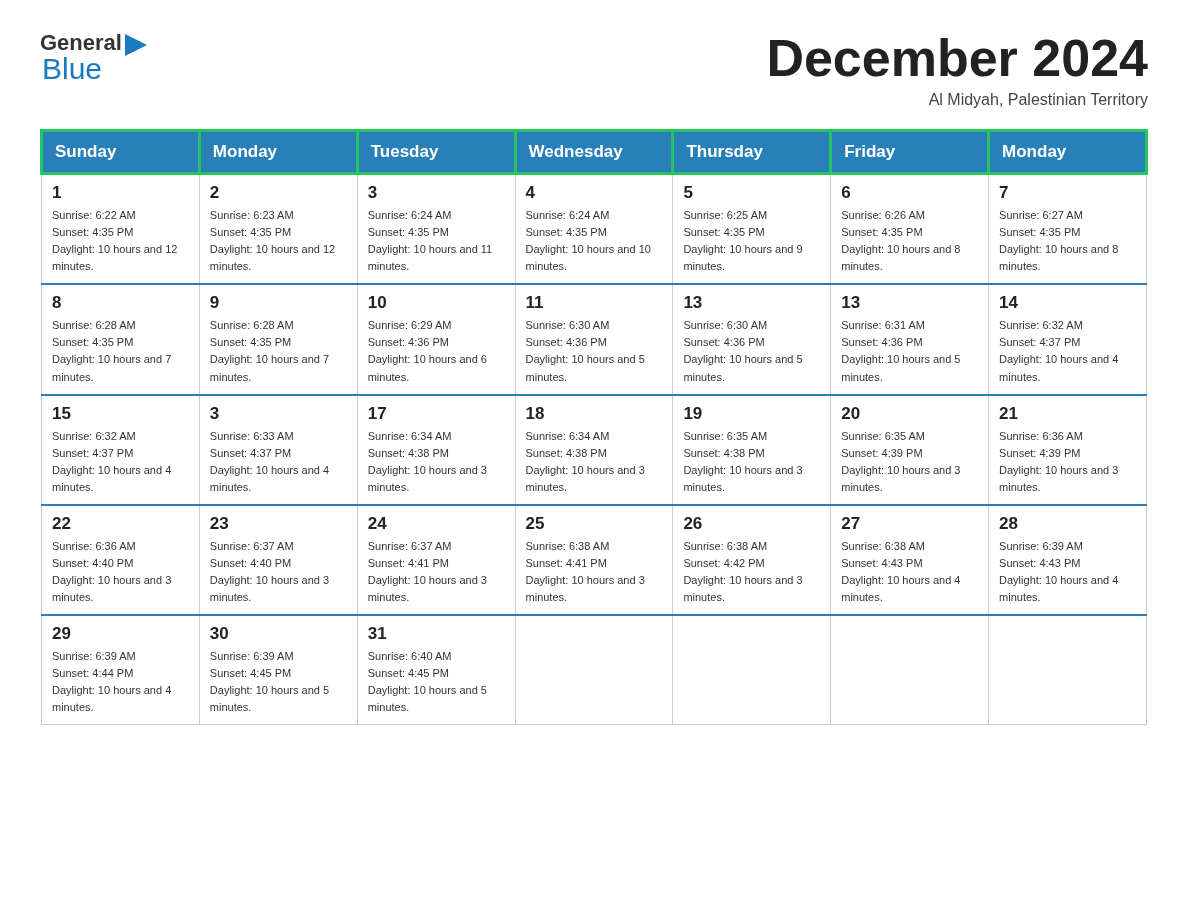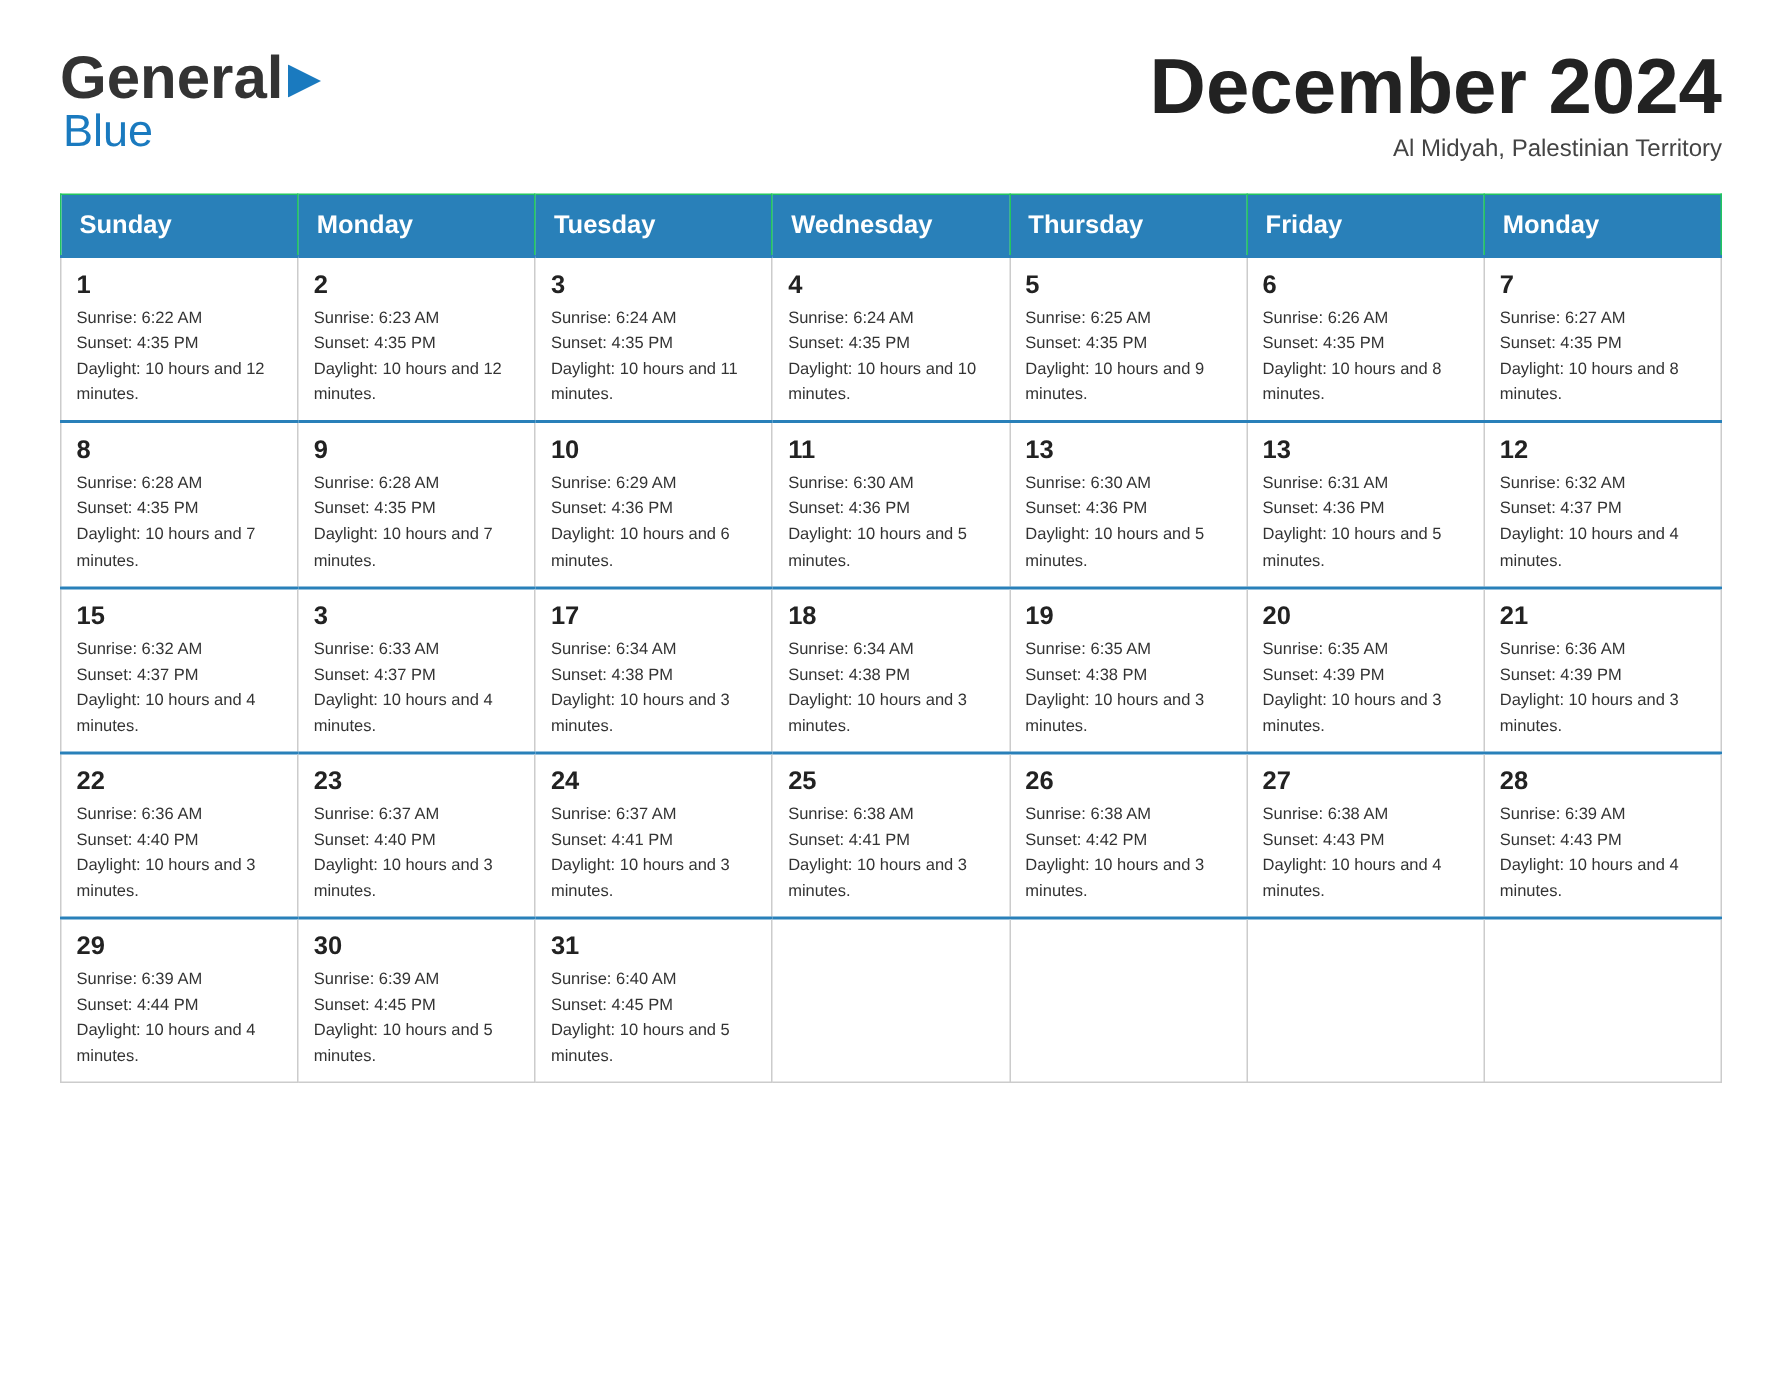--- a/index.html
+++ b/index.html
@@ -35,21 +35,21 @@
       border-collapse: collapse;
       border: 1px solid #ccc;
     }
     .calendar th {
       background-color: #2980b9;
       color: #fff;
       font-size: 17px;
       font-weight: bold;
       padding: 10px 12px;
       text-align: left;
-      border: 1px solid #22c55e;
+      border: 3px solid #22c55e;
     }
     .calendar td {
       vertical-align: top;
       padding: 8px 10px;
       border: 1px solid #ccc;
       width: 14.28%;
       font-size: 13px;
       color: #333;
       min-height: 100px;
     }
@@ -80,21 +80,21 @@
       display: flex;
       align-items: center;
     }
   </style>
 </head>
 <body>
 
 <div class="header">
   <div class="logo-wrapper">
     <div class="logo-line1">
-      <span style="font-size:40px;font-weight:bold;color:#333;font-family:Arial,sans-serif;text-align:center;">General</span>
+      <span style="font-size:22px;font-weight:bold;color:#333;font-family:Arial,sans-serif;text-align:center;">General</span>
       <svg width="22" height="22" viewBox="0 0 22 22" style="margin-left:3px;margin-top:3px;">
         <polygon points="0,0 22,11 0,22" fill="#1a7abf"></polygon>
       </svg>
     </div>
     <span style="font-size:30px;font-weight:normal;color:#1a7abf;font-family:Arial,sans-serif;margin-top:-4px;margin-left:2px;">Blue</span>
   </div>
   <div class="title-section">
     <div class="month-title">December 2024</div>
     <div class="location">Al Midyah, Palestinian Territory</div>
   </div>
@@ -162,21 +162,21 @@
         </td>
         <td>
           <span class="day-num">13</span>
           <div class="day-info">Sunrise: 6:30 AM<br>Sunset: 4:36 PM<br>Daylight: 10 hours and 5 minutes.</div>
         </td>
         <td>
           <span class="day-num">13</span>
           <div class="day-info">Sunrise: 6:31 AM<br>Sunset: 4:36 PM<br>Daylight: 10 hours and 5 minutes.</div>
         </td>
         <td>
-          <span class="day-num">12</span>
+          <span class="day-num">14</span>
           <div class="day-info">Sunrise: 6:32 AM<br>Sunset: 4:37 PM<br>Daylight: 10 hours and 4 minutes.</div>
         </td>
       </tr>
       <tr class="week-row">
         <td>
           <span class="day-num">15</span>
           <div class="day-info">Sunrise: 6:32 AM<br>Sunset: 4:37 PM<br>Daylight: 10 hours and 4 minutes.</div>
         </td>
         <td>
           <span class="day-num">3</span>

